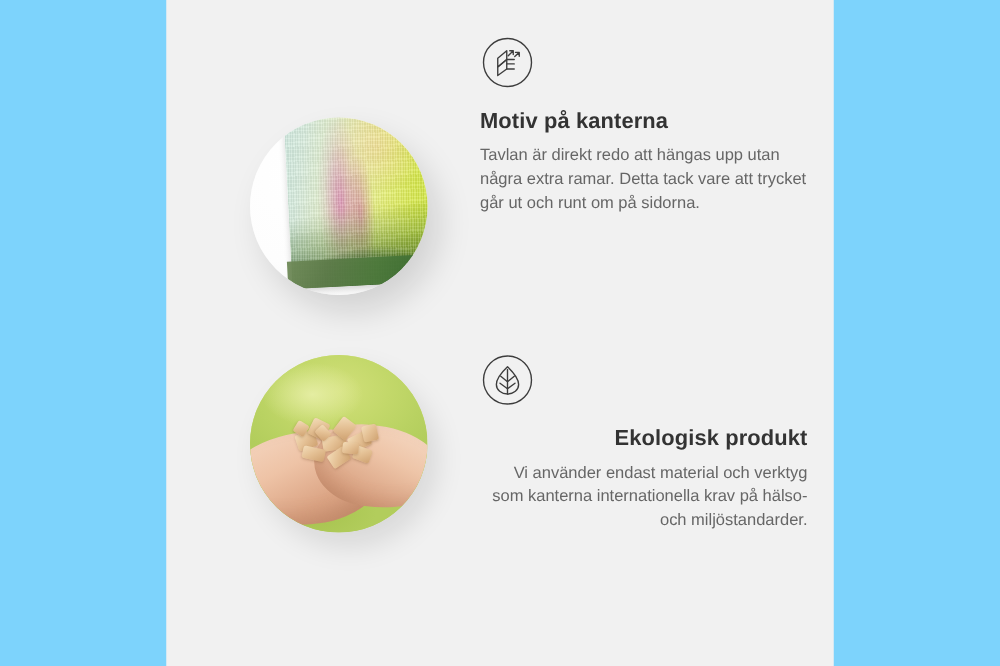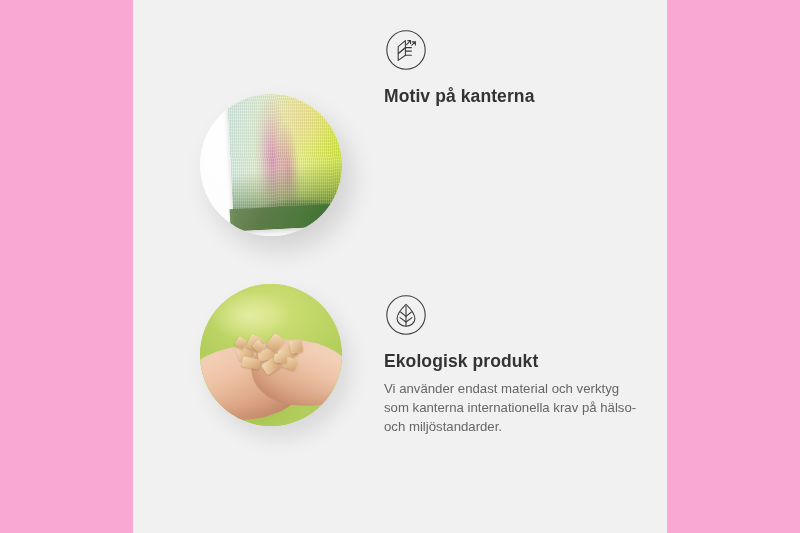--- a/index.html
+++ b/index.html
@@ -2,21 +2,21 @@
 <html><head>
 <meta charset="utf-8">
 <style>
   html,body{margin:0;padding:0;}
   body{
     width:800px;height:533px;
     background:#ffffff;
     font-family:"Liberation Sans", sans-serif;
     overflow:hidden;
   }
-  .stage{position:relative;width:800px;height:533px;background:#f9a8d4;}
+  .stage{position:relative;width:800px;height:533px;background:#7dd3fc;}
 
   
   .panel{
     position:absolute;left:133px;top:0;width:534px;height:533px;
     background:#f1f1f1;
   }
 
   
   .feature{position:absolute;}
   .feature.one{left:133px;top:0;width:534px;height:276px;}
@@ -129,21 +129,21 @@
   .chip{
     position:absolute;
     background:linear-gradient(140deg,#f3dcb8 0%,#e4c094 48%,#cfa271 100%);
     border-radius:2px;
     box-shadow:0 1px 2px rgba(120,80,40,.32);
   }
 
   
   .text-col{position:absolute;left:251px;}
   .text-col.one{top:28px;}
-  .text-col.two{top:17px;}
+  .text-col.two{top:6px;text-align:right;}
 
   .icon{
     width:44px;height:44px;display:block;margin-bottom:14px;
   }
   .icon svg{display:block;}
 
   .headline{
     font-size:17.5px;
     font-weight:bold;
     color:#333333;
@@ -183,20 +183,21 @@
           <path d="M14.2 25.6 L14.2 18.6 L21.4 12.6 L21.4 19.6 Z"></path>
           <path d="M14.2 25.6 L21.4 19.6 L21.4 27.2 L14.2 32.4 Z"></path>
           <path d="M21.4 19.6 L27.4 19.6"></path>
           <path d="M21.4 23.1 L27.4 23.1"></path>
           <path d="M21.4 27.2 L27.4 27.2"></path>
           <path d="M22.6 16.6 L26.6 12.6 M26.6 12.6 L26.6 15.6 M26.6 12.6 L23.8 12.6"></path>
           <path d="M27.8 17.2 L31.4 13.9 M31.4 13.9 L31.4 17.0 M31.4 13.9 L28.4 13.9"></path>
         </svg>
       </span>
       <h2 class="headline">Motiv på kanterna</h2>
+      <p class="body-copy">Tavlan är direkt redo att hängas upp utan några extra ramar. Detta tack vare att trycket går ut och runt om på sidorna.</p>
     </div>
   </div>
 
   <div class="feature two">
 
     <div class="shadow-bottom"></div>
     <div class="circle-wrap bottom">
       <div class="eco-photo">
         <div class="blur-hi"></div>
         <div class="blur-lo"></div>

